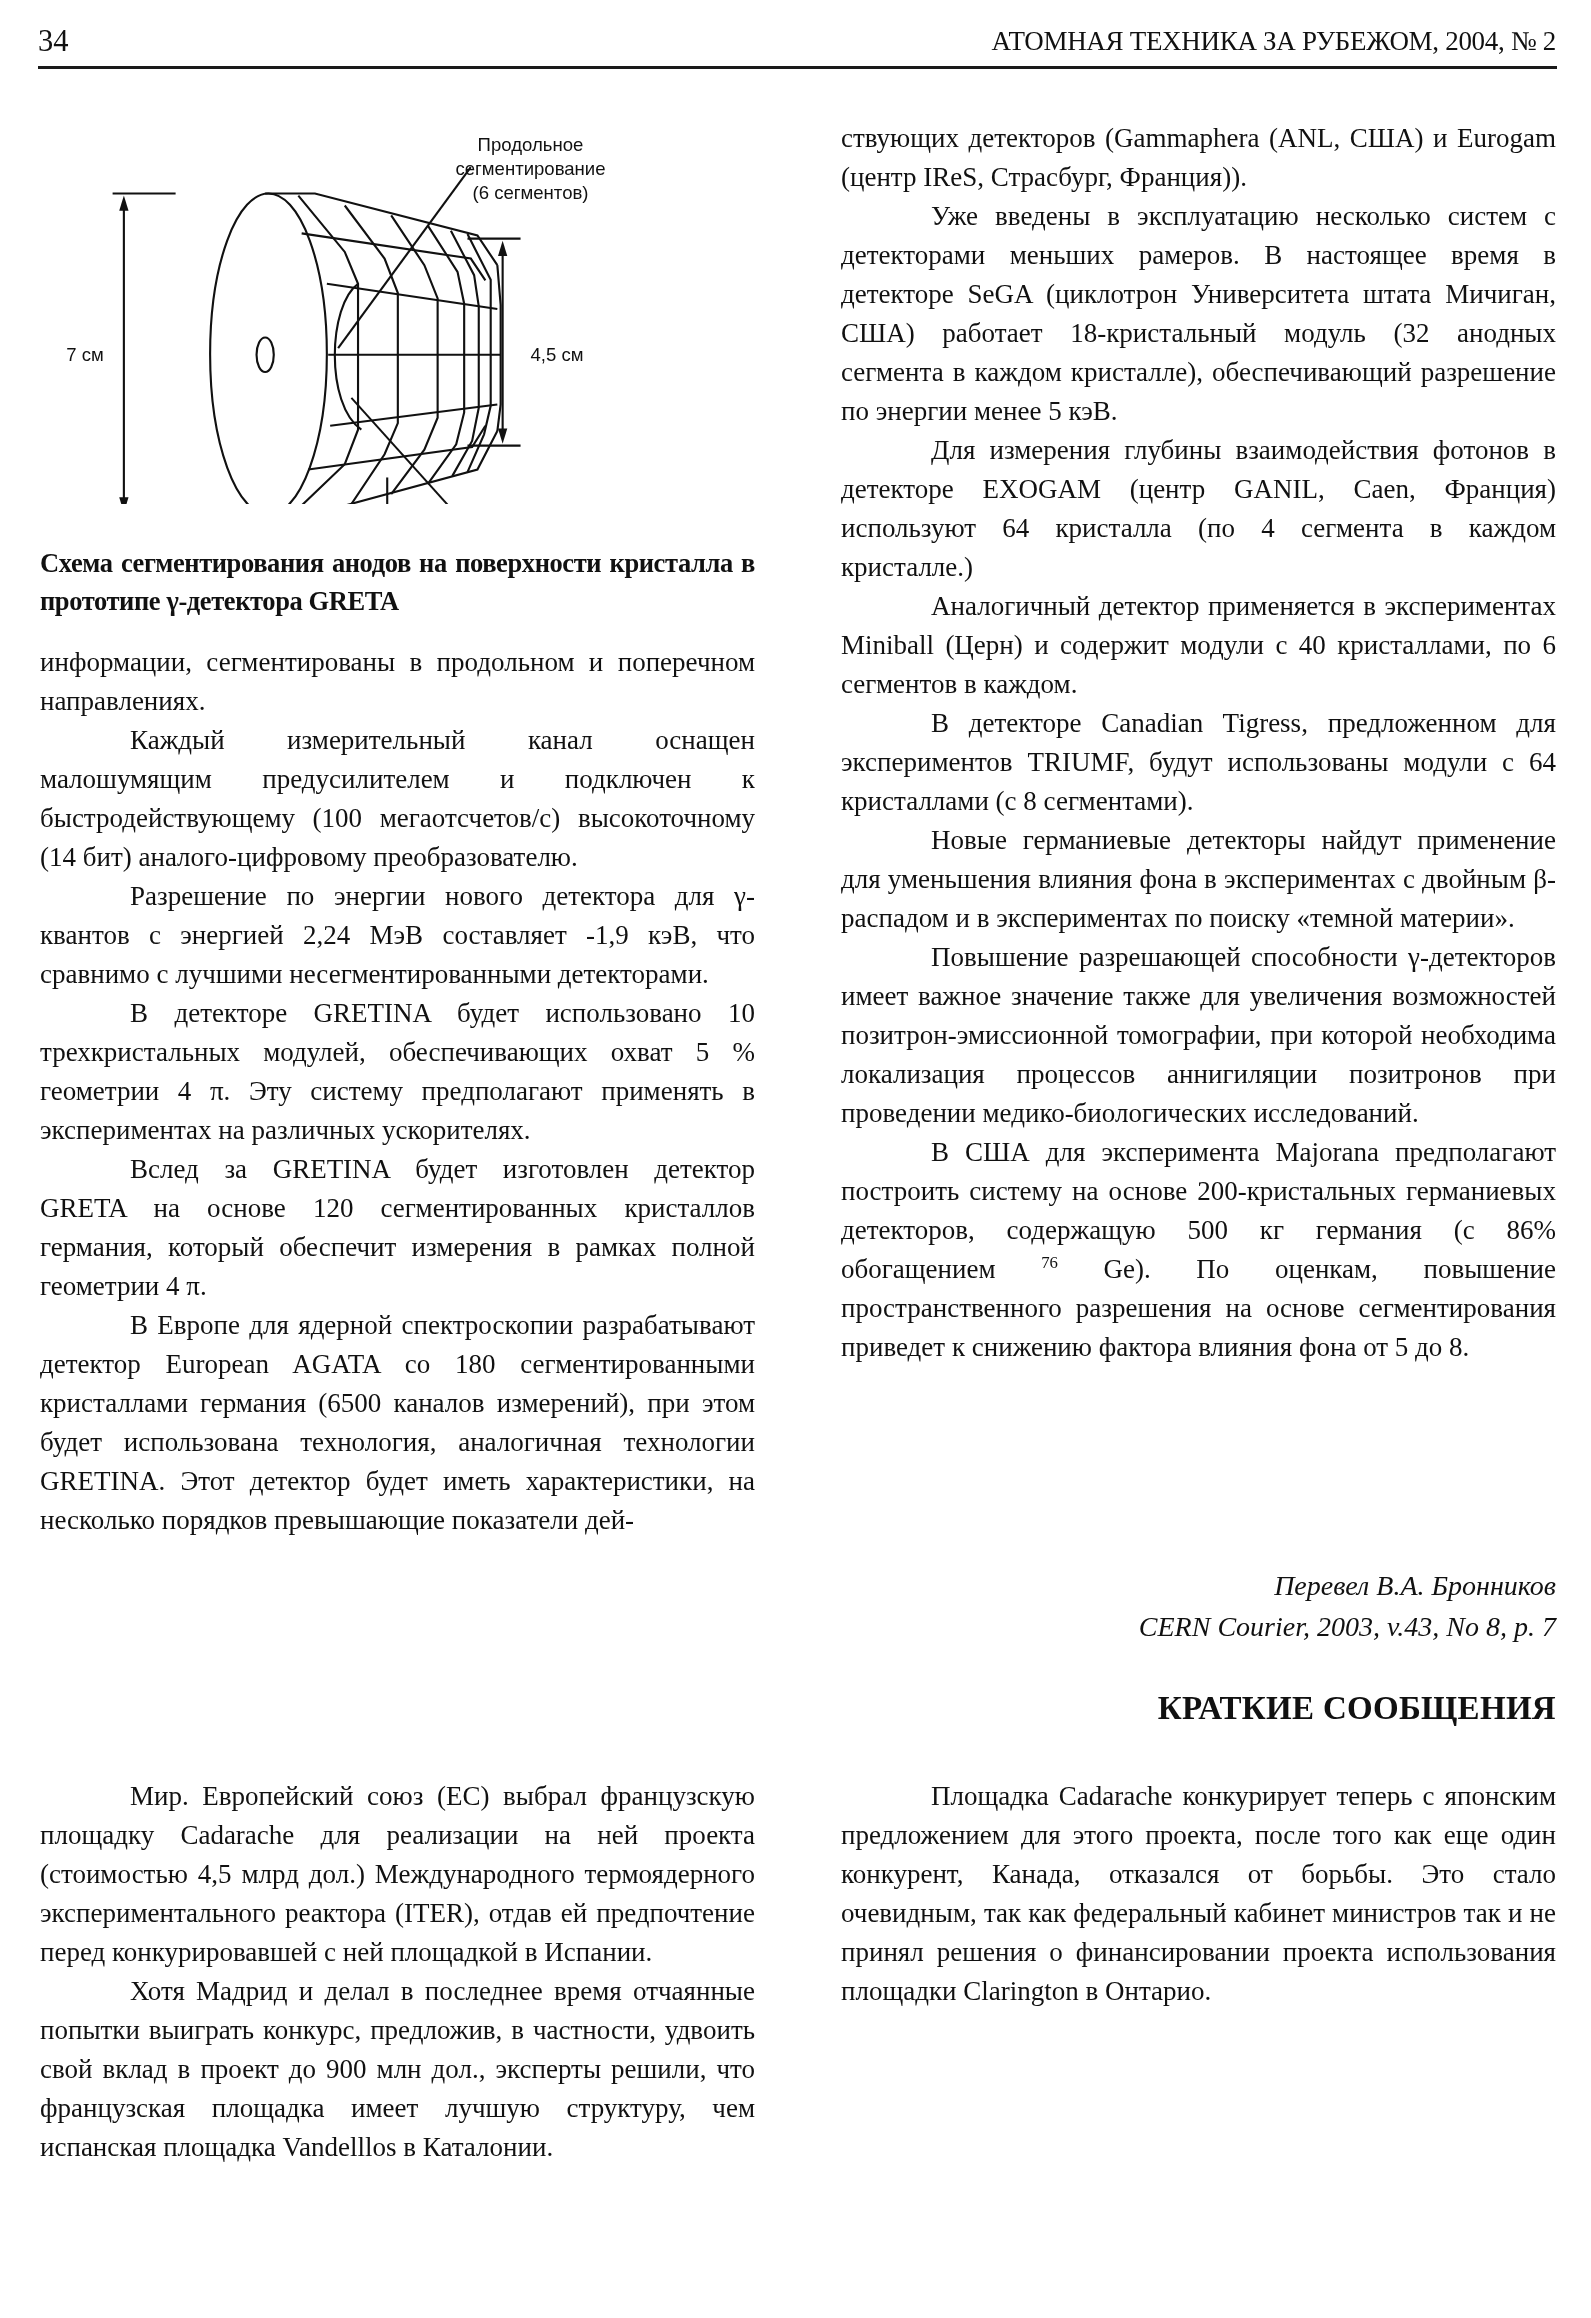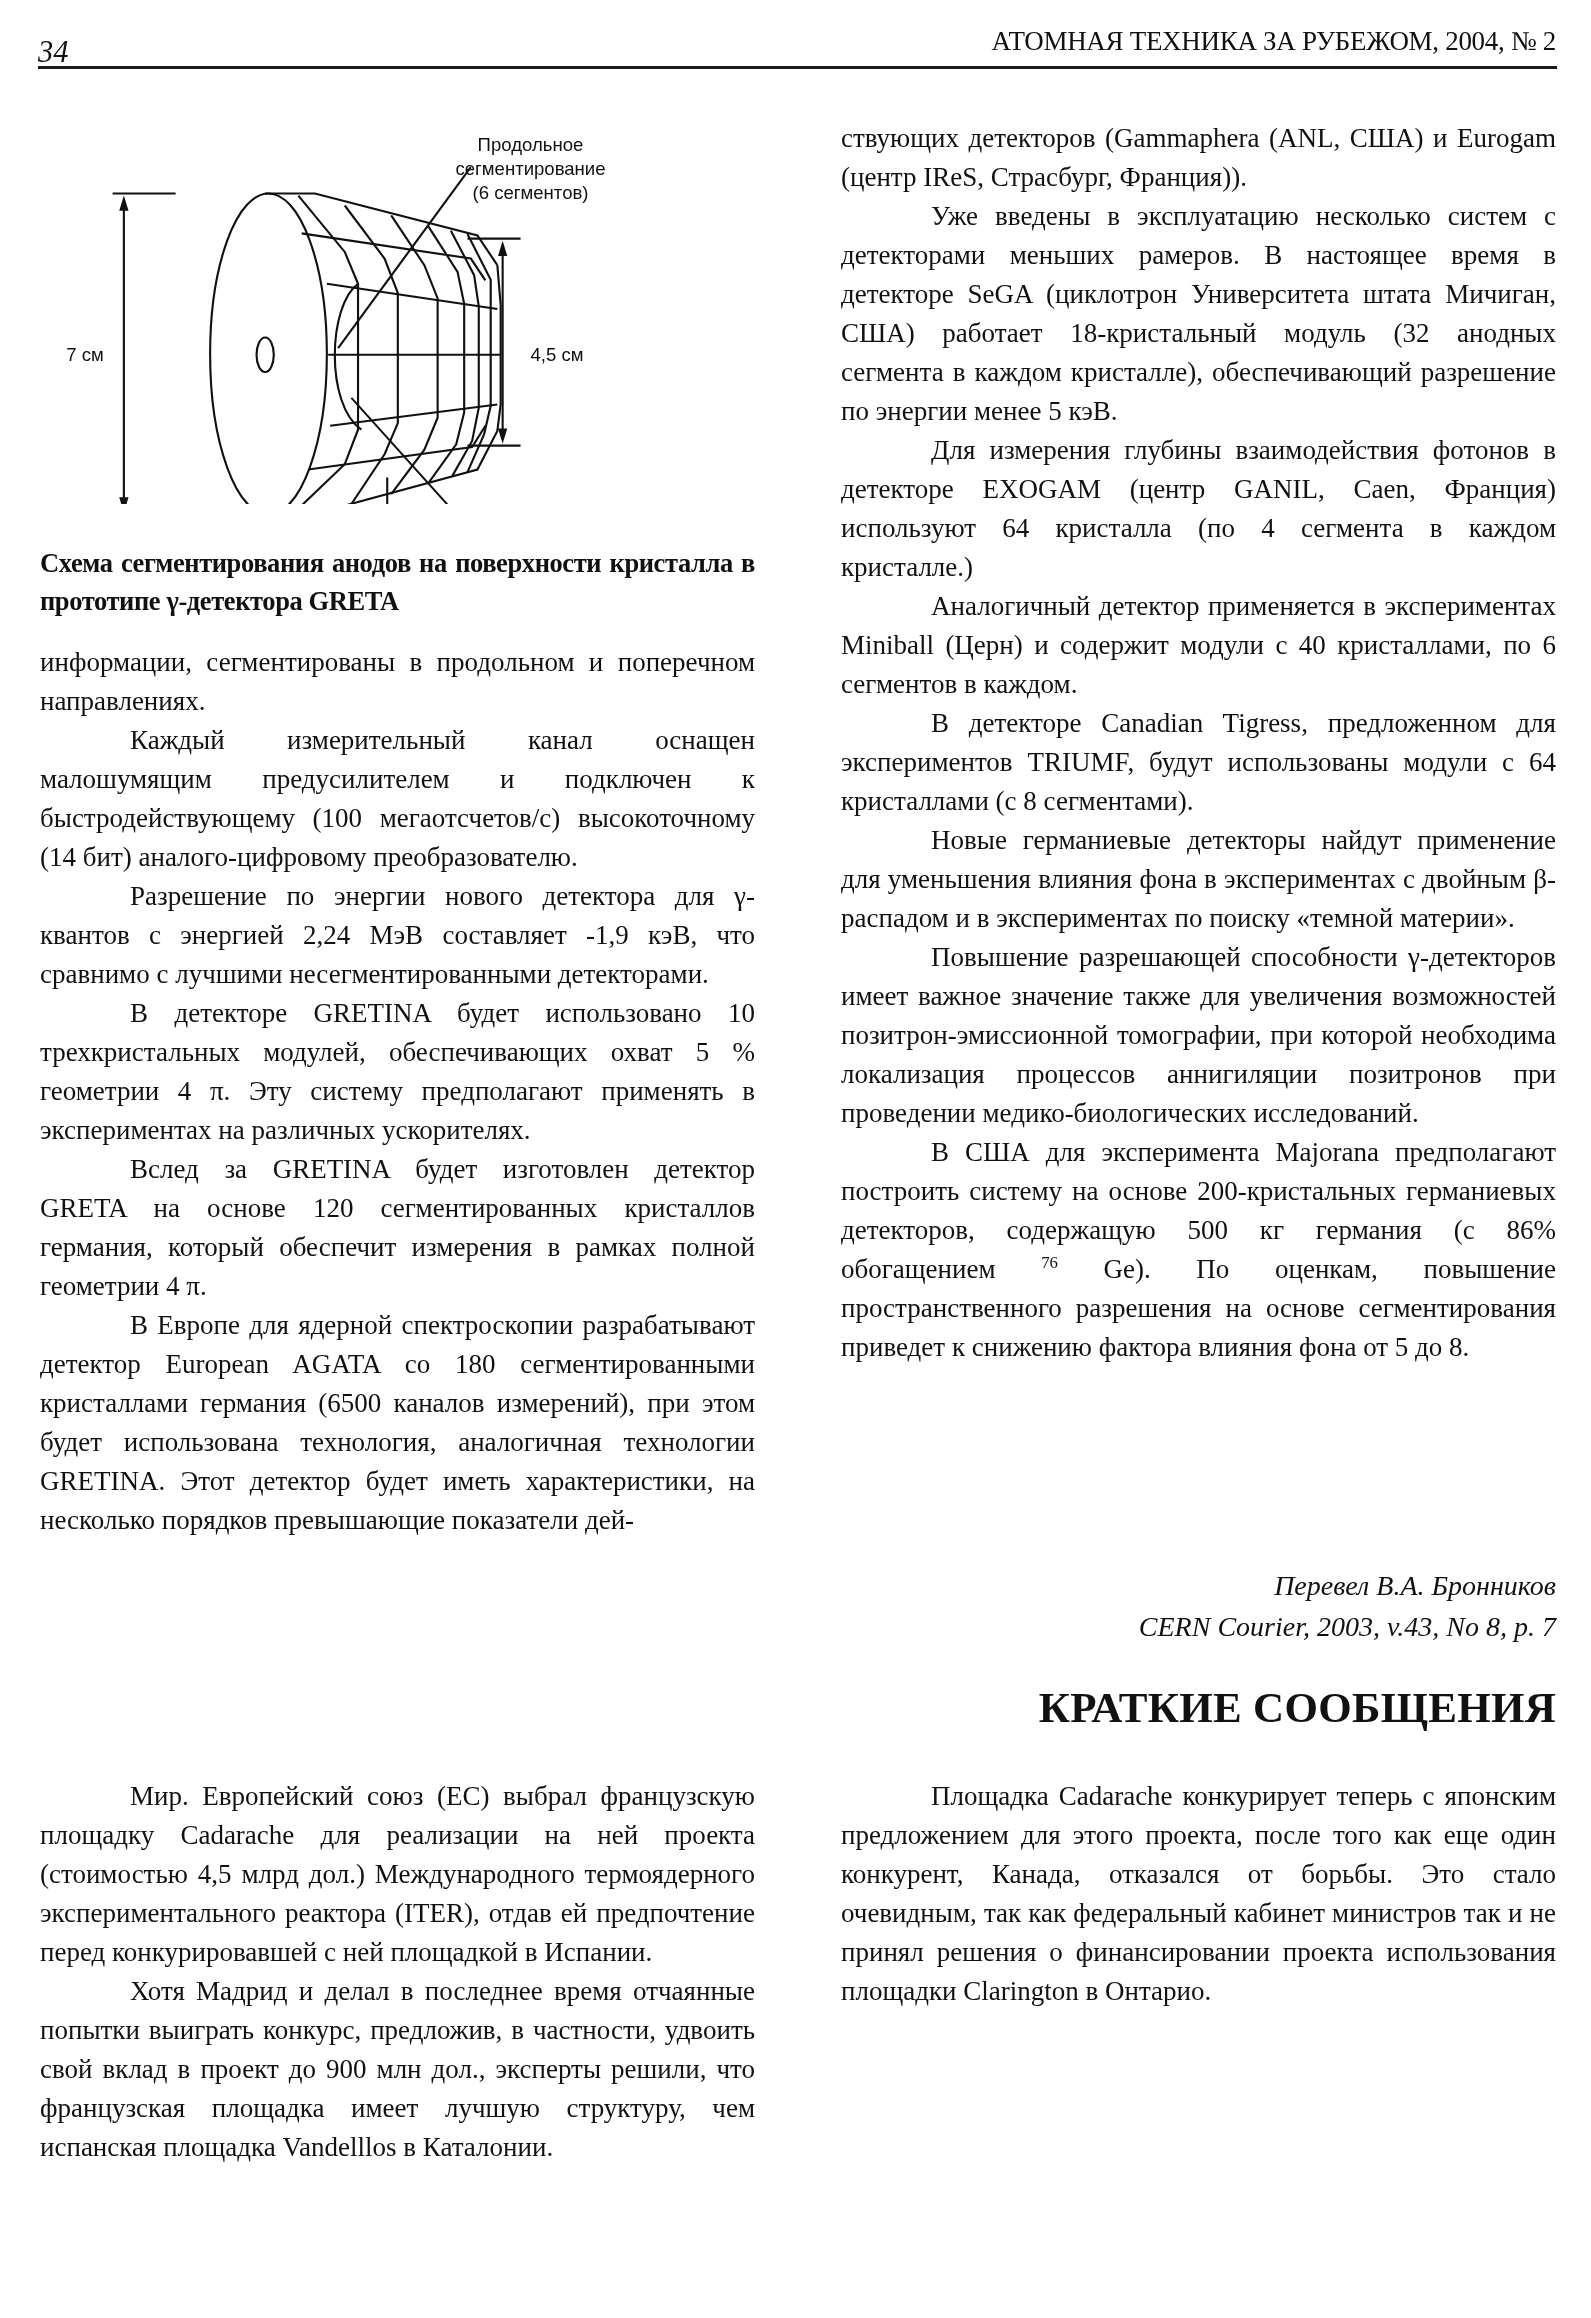--- a/index.html
+++ b/index.html
@@ -1,36 +1,36 @@
 <!DOCTYPE html>
 <html style="font-size:10.6px"><head>
 <meta charset="utf-8">
 <style>
   html, body { margin: 0; padding: 0; background: #ffffff; }
   body { width: 1592px; height: 2319px; position: relative; overflow: hidden;
          font-family: "Liberation Serif", "DejaVu Serif", serif; color: #111111; }
   .abs { position: absolute; }
-  #page-header .page-num { left: 38px; top: 32px; font-size: 30.5px; line-height: 40px; font-style: italic; }
+  #page-header .page-num { left: 38px; top: 21px; font-size: 30.5px; line-height: 40px; }
   #page-header .journal-title { right: 36px; top: 21px; font-size: 27px; line-height: 40px; letter-spacing: -0.3px; }
   #page-header .rule { left: 38px; top: 66px; width: 1519px; height: 3.3px; background: #1a1a1a; }
 
   .col { position: absolute; width: 715px; font-size: 27px; line-height: 39px; text-align: justify; }
   .col p { margin: 0; text-indent: 0; hyphens: manual; }
   .col p.indent { text-indent: 90px; }
   #col-left-top { left: 40px; top: 643px; }
   #col-right-top { left: 841px; top: 119px; }
   #col-left-bottom { left: 40px; top: 1777px; }
   #col-right-bottom { left: 841px; top: 1777px; }
 
   .caption { position: absolute; left: 40px; top: 537px; width: 715px; font-size: 26.5px; line-height: 38px;
              font-weight: bold; text-align: justify; letter-spacing: -0.4px; margin-top: 7px; }
 
   .attribution { position: absolute; right: 36px; top: 1565px; text-align: right; font-style: italic;
                  font-size: 28px; line-height: 41px; }
-  .section-heading { position: absolute; right: 36px; top: 1685px; font-size: 43px; line-height: 46px;
+  .section-heading { position: absolute; right: 36px; top: 1685px; font-size: 33px; line-height: 46px;
                      font-weight: bold; letter-spacing: 0.3px; }
 
   #figure { position: absolute; left: 66px; top: 106px; width: 730px; height: 398px; }
   #figure svg text { font-family: "Liberation Sans", "DejaVu Sans", sans-serif; fill: #111; }
   .bold-lead { font-weight: normal; }
   sup { font-size: 0.62em; line-height: 0; }
 </style>
 </head>
 <body>
 

